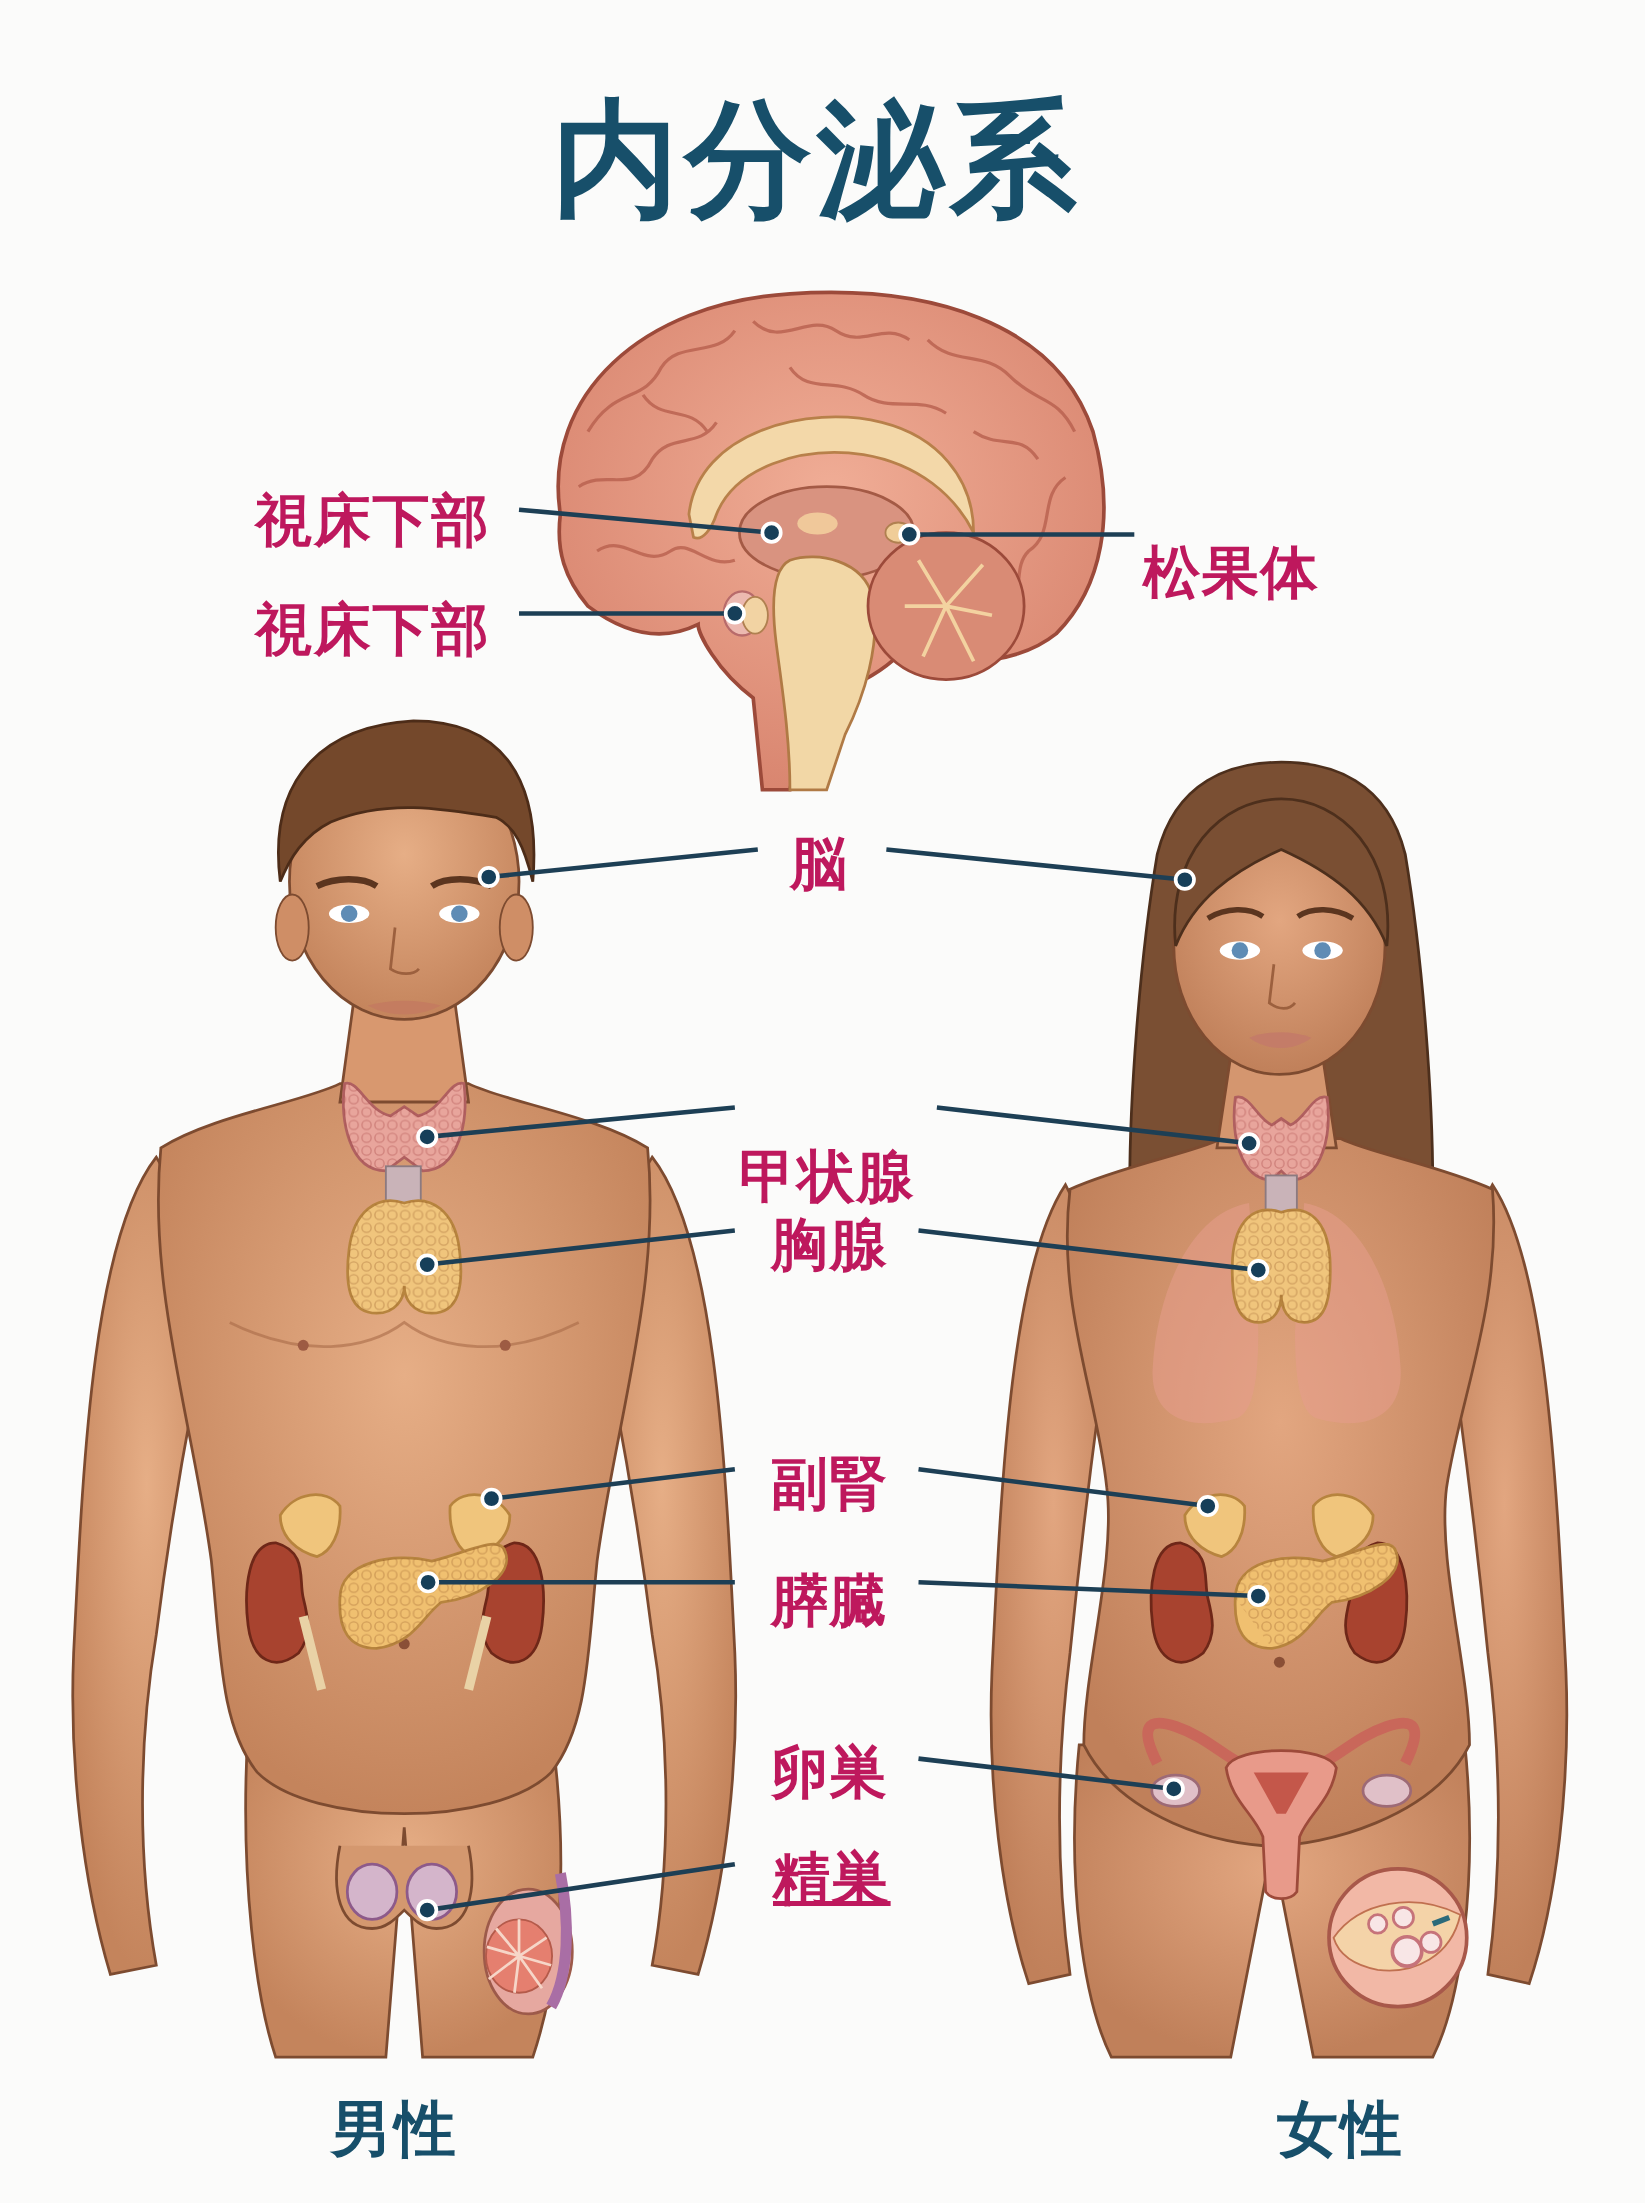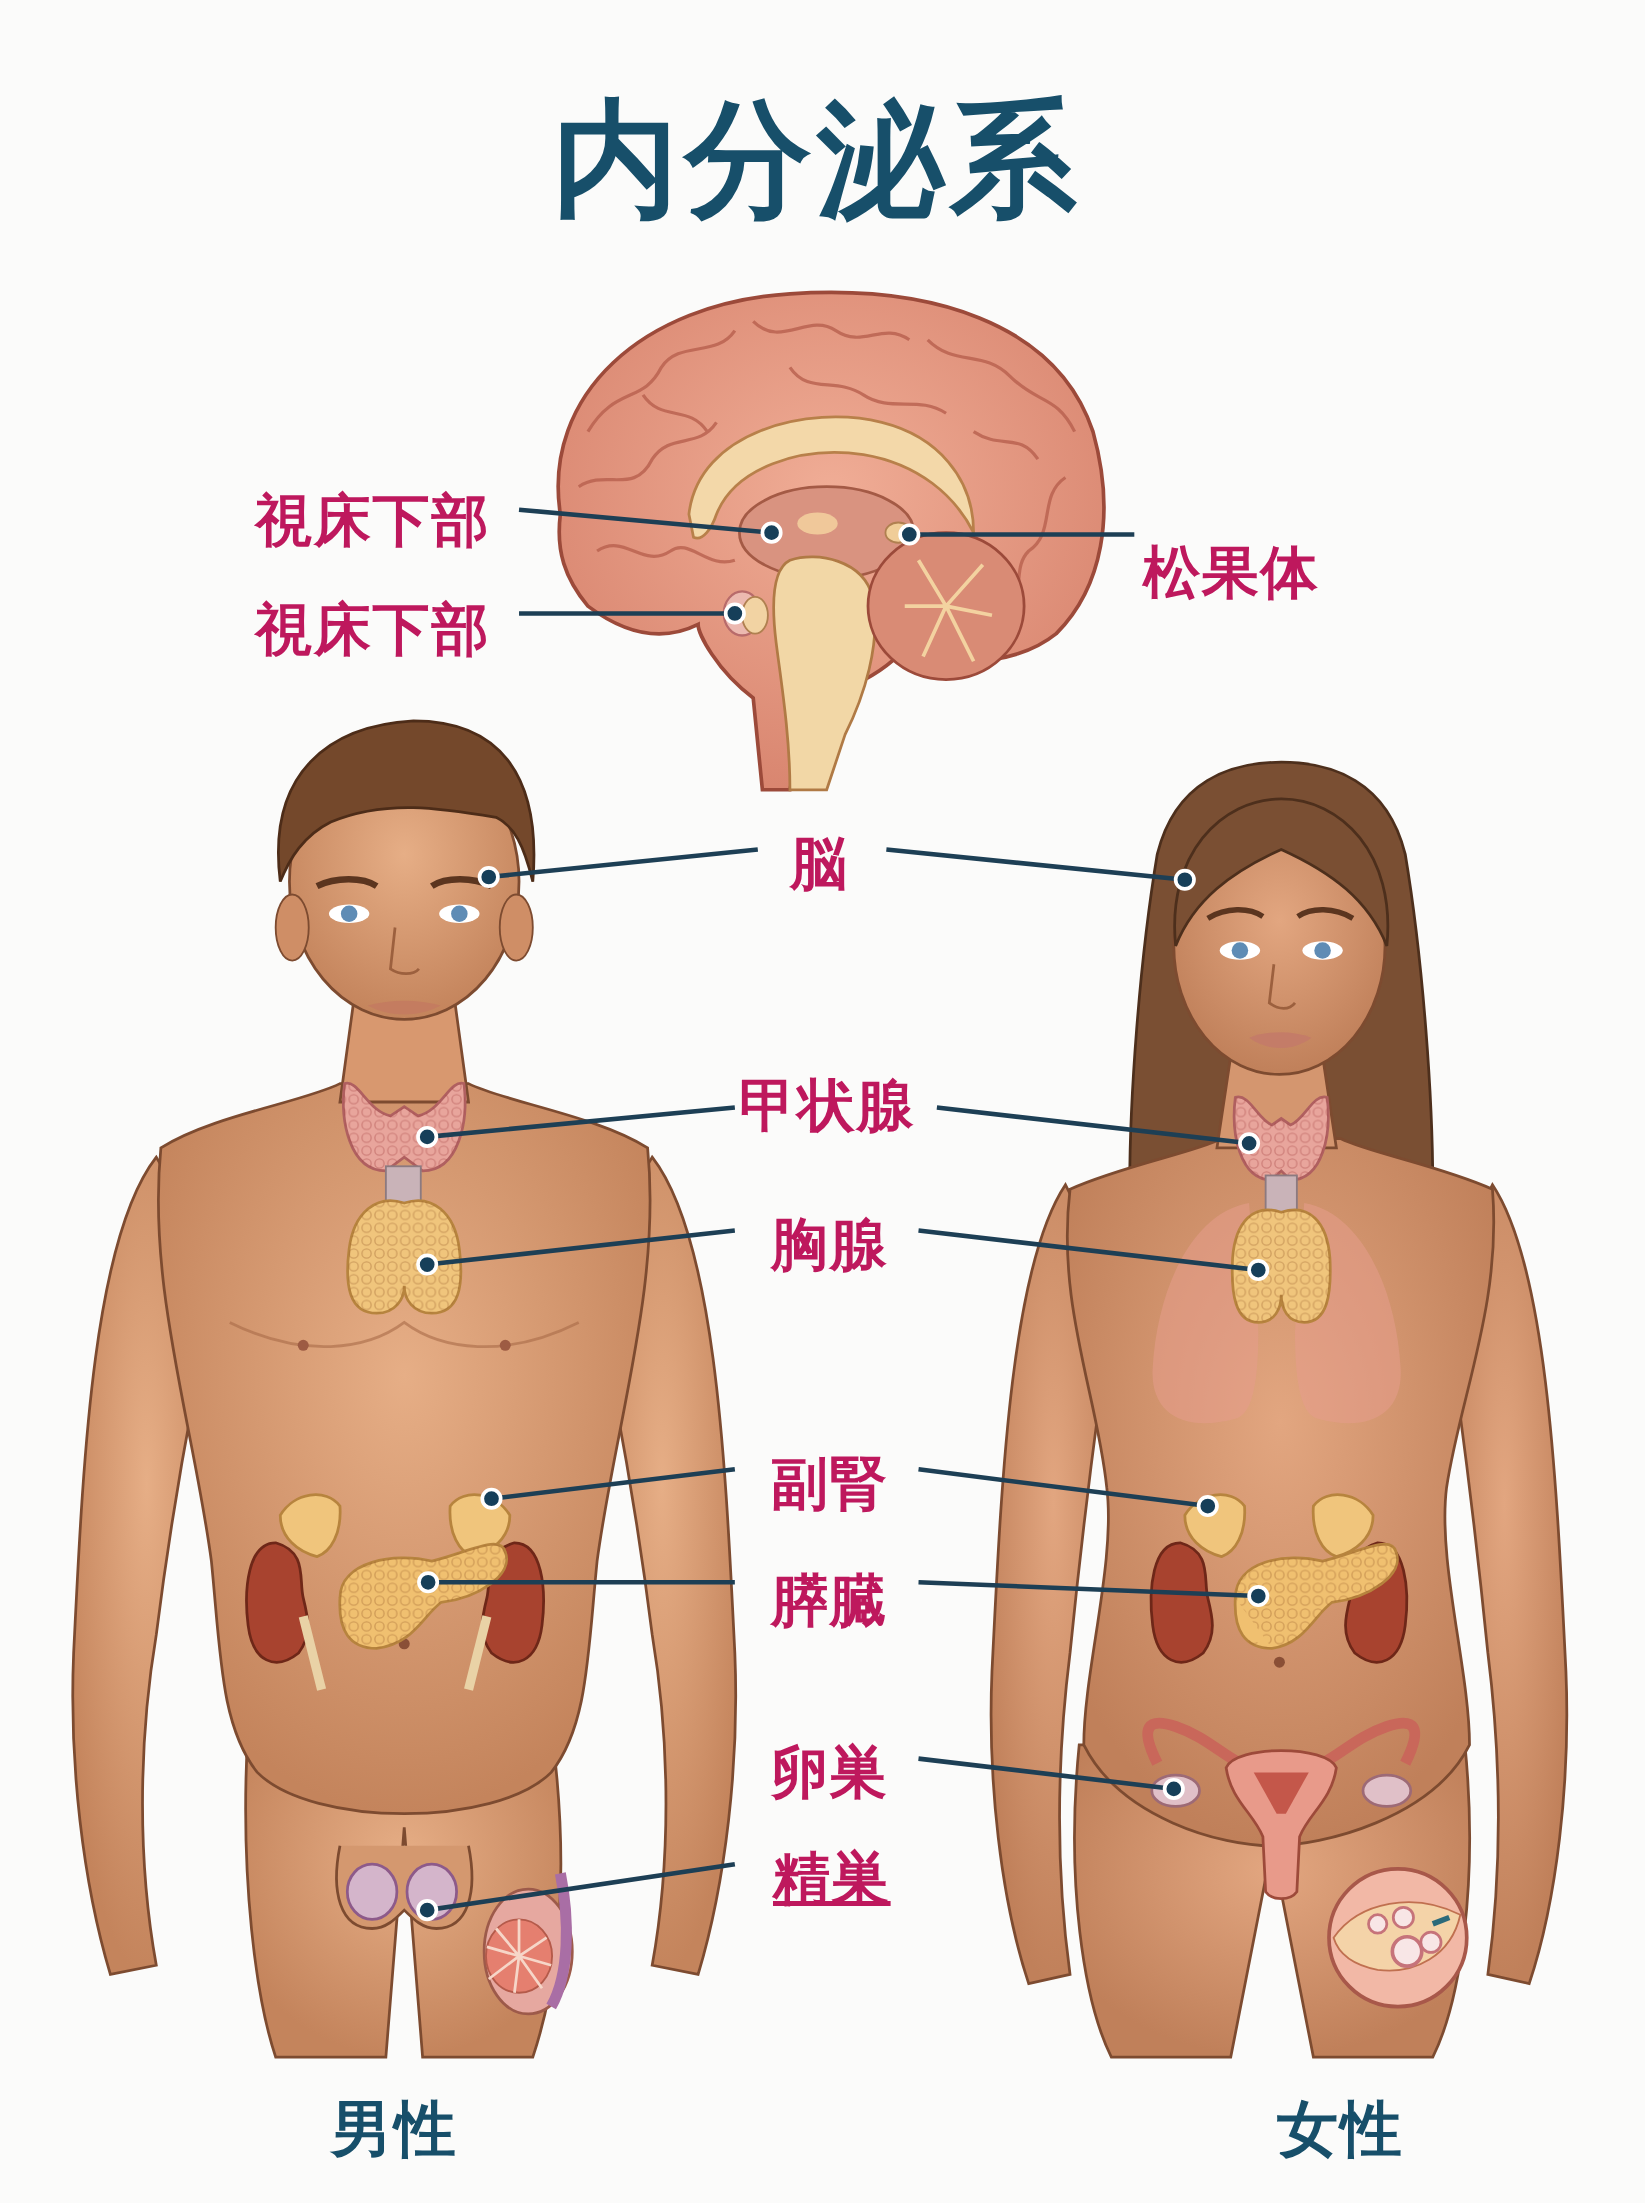--- a/index.html
+++ b/index.html
@@ -250,21 +250,21 @@
     <circle cx="1370" cy="1738" r="10"></circle>
     <circle cx="1278" cy="1948" r="10"></circle>
   </g>
 </svg>
 
 <div class="label" style="left:255px; top:479px;">視床下部</div>
 <div class="label" style="left:255px; top:588px;">視床下部</div>
 <div class="label" style="left:1143px; top:531px;">松果体</div>
 
 <div class="label" style="left:790px; top:822px;">脳</div>
-<div class="label" style="left:739px; top:1064px;">甲状腺</div>
+<div class="label" style="left:739px; top:1135px;">甲状腺</div>
 <div class="label" style="left:771px; top:1203px;">胸腺</div>
 <div class="label" style="left:771px; top:1442px;">副腎</div>
 <div class="label" style="left:771px; top:1559px;">膵臓</div>
 <div class="label" style="left:771px; top:1731px;">卵巣</div>
 <div class="label" style="left:773px; top:1837px;text-decoration:underline;">精巣</div>
 
 <div class="caption" style="left:331px; top:2103px;">男性</div>
 <div class="caption" style="left:1277px; top:2103px;">女性</div>
 
 

